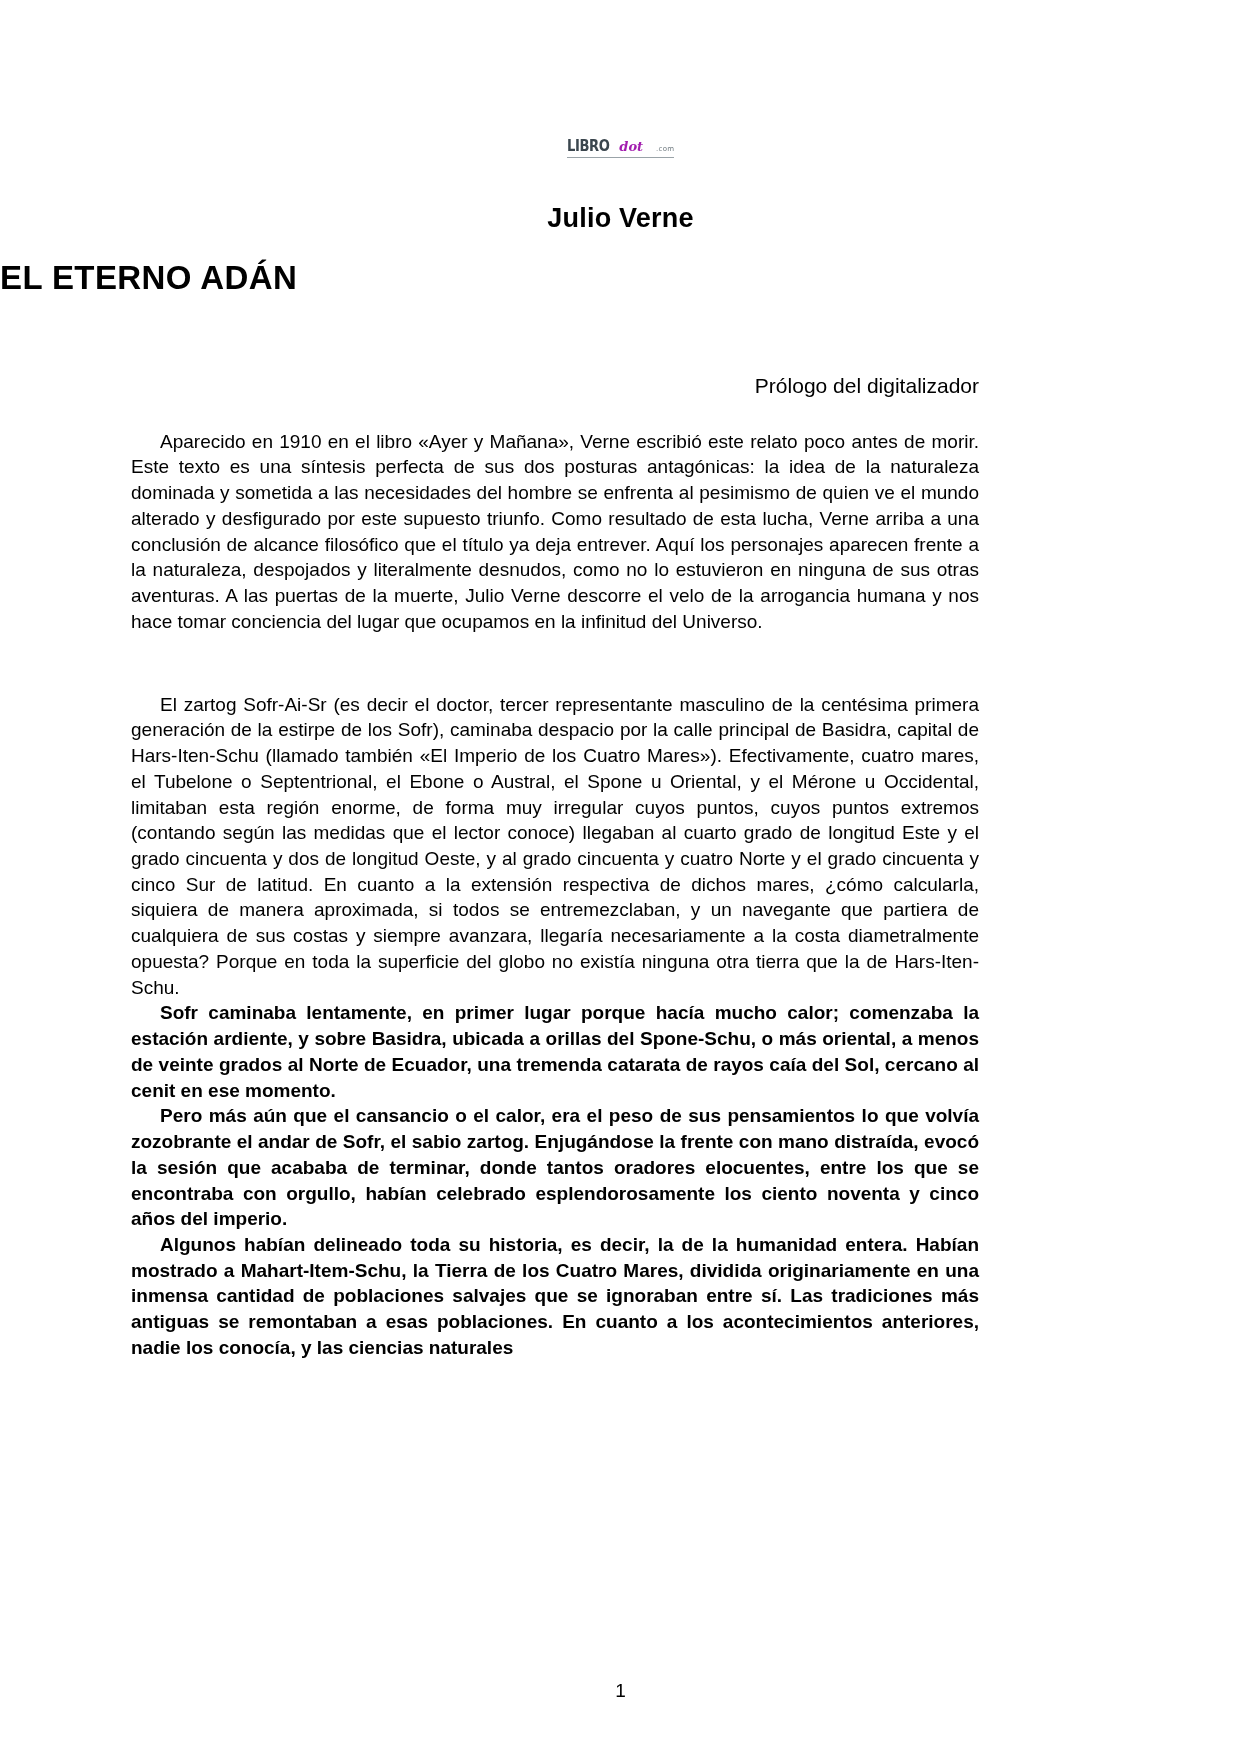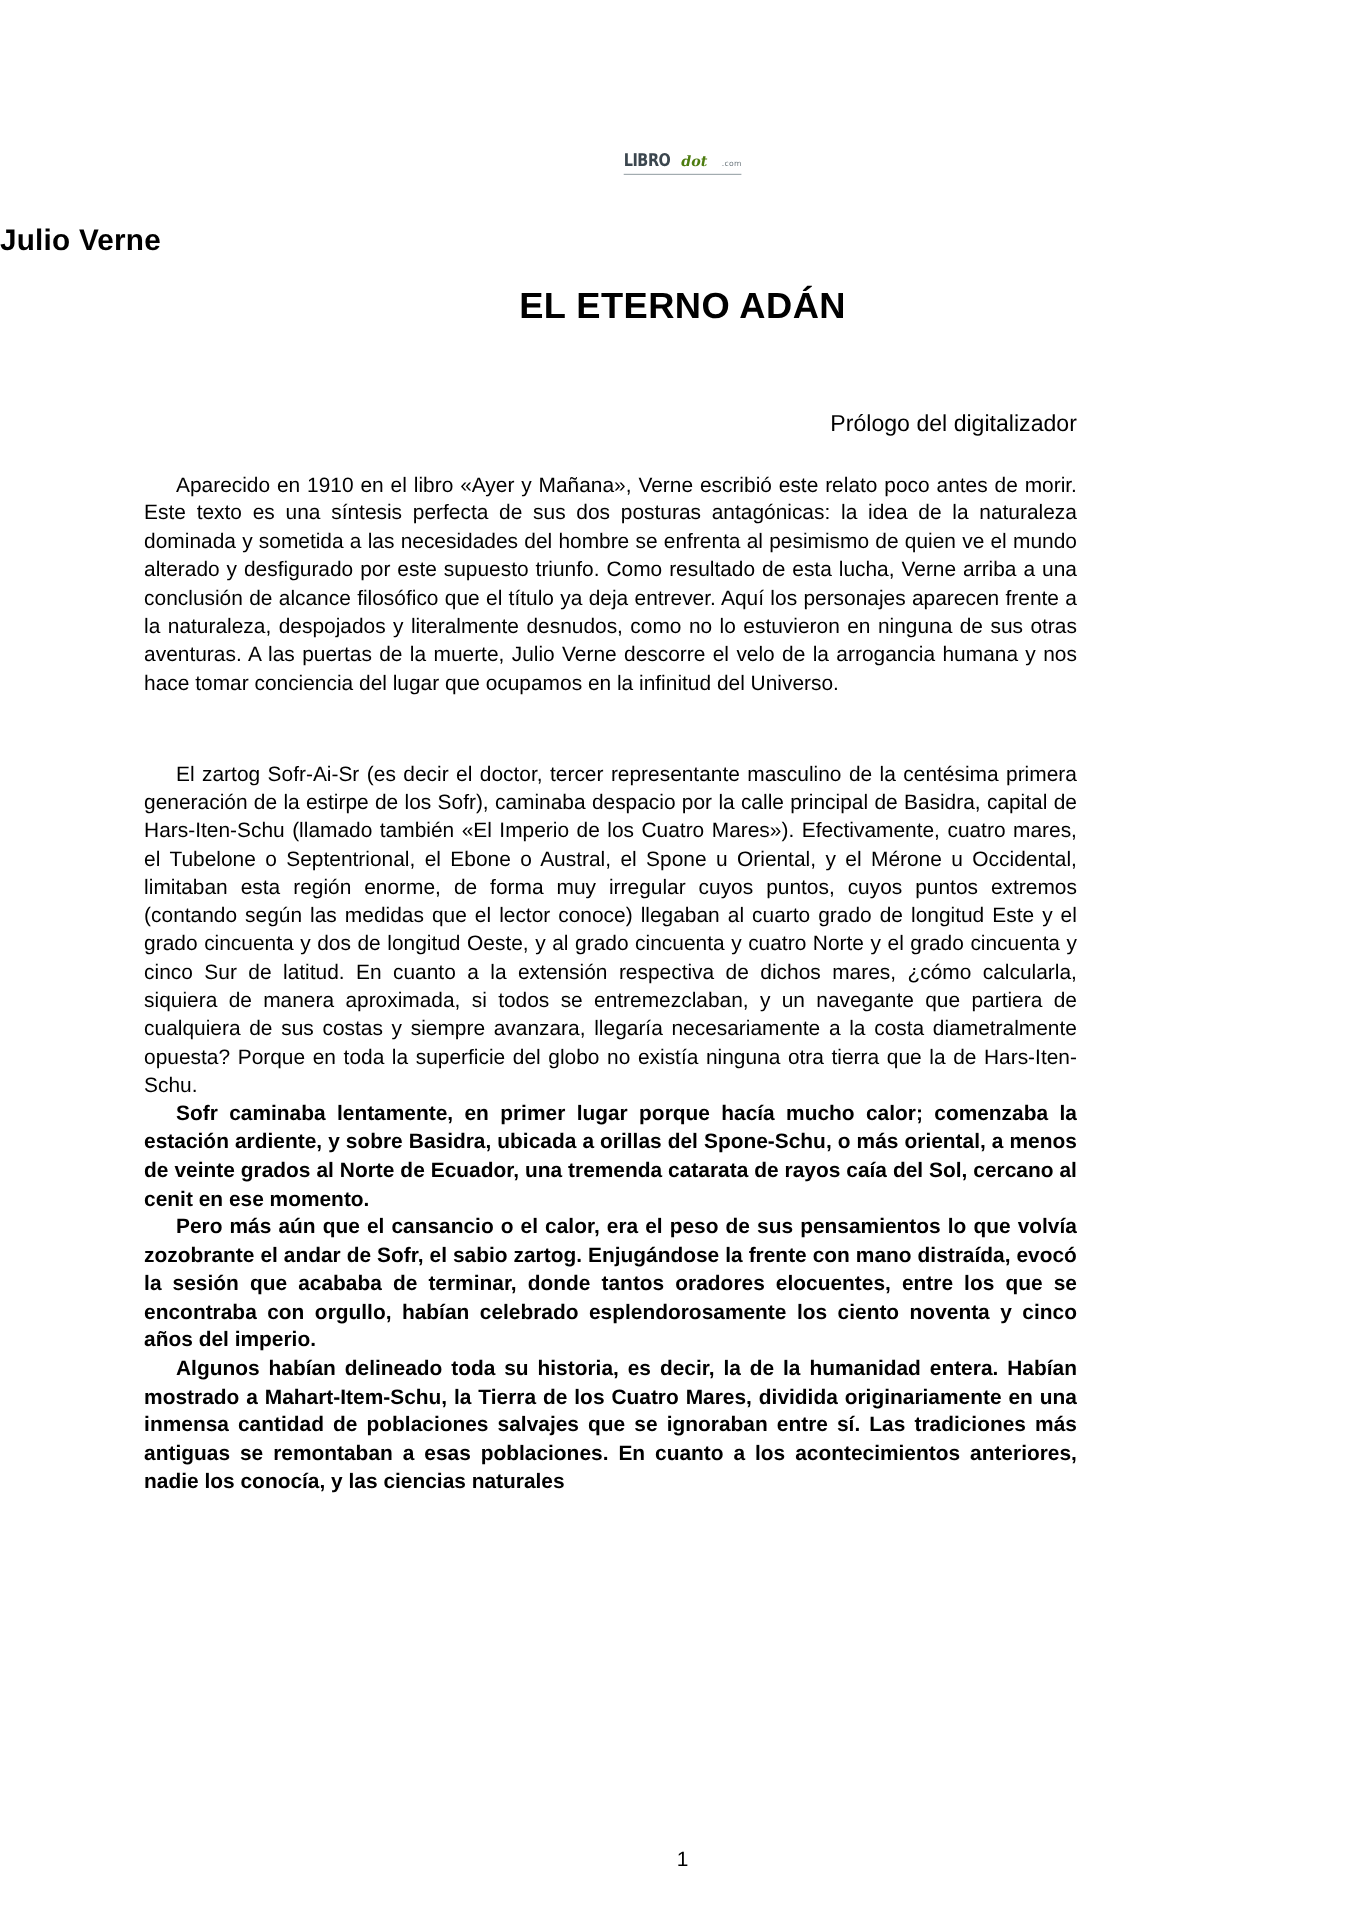--- a/index.html
+++ b/index.html
@@ -47,50 +47,49 @@
     vertical-align: baseline;
     transform: scaleX(0.82);
     display: inline-block;
     transform-origin: left bottom;
   }
   .logo-script {
     font-family: "DejaVu Serif", serif;
     font-style: italic;
     font-weight: bold;
     font-size: 13px;
-    color: #4d7c0f;
+    color: #a21caf;
     margin-left: 1px;
     vertical-align: baseline;
   }
   .logo-tld {
     font-family: "DejaVu Sans", sans-serif;
     font-size: 7px;
     color: #6d787e;
     letter-spacing: 0.3px;
     vertical-align: baseline;
     margin-left: 13px;
   }
 
   
   .author {
     position: absolute;
     top: 203px;
     left: 0;
     width: 100%;
-    text-align: left;
+    text-align: center;
     font-size: 27px;
     font-weight: bold;
     letter-spacing: 0.2px;
   }
   .book-title {
     position: absolute;
     top: 259px;
     left: 0;
     width: 100%;
-    text-align: center;
     font-size: 33px;
     font-weight: bold;
     letter-spacing: 0.4px;
   }
 
   
   .content {
     position: absolute;
     top: 372px;
     left: 131px;

